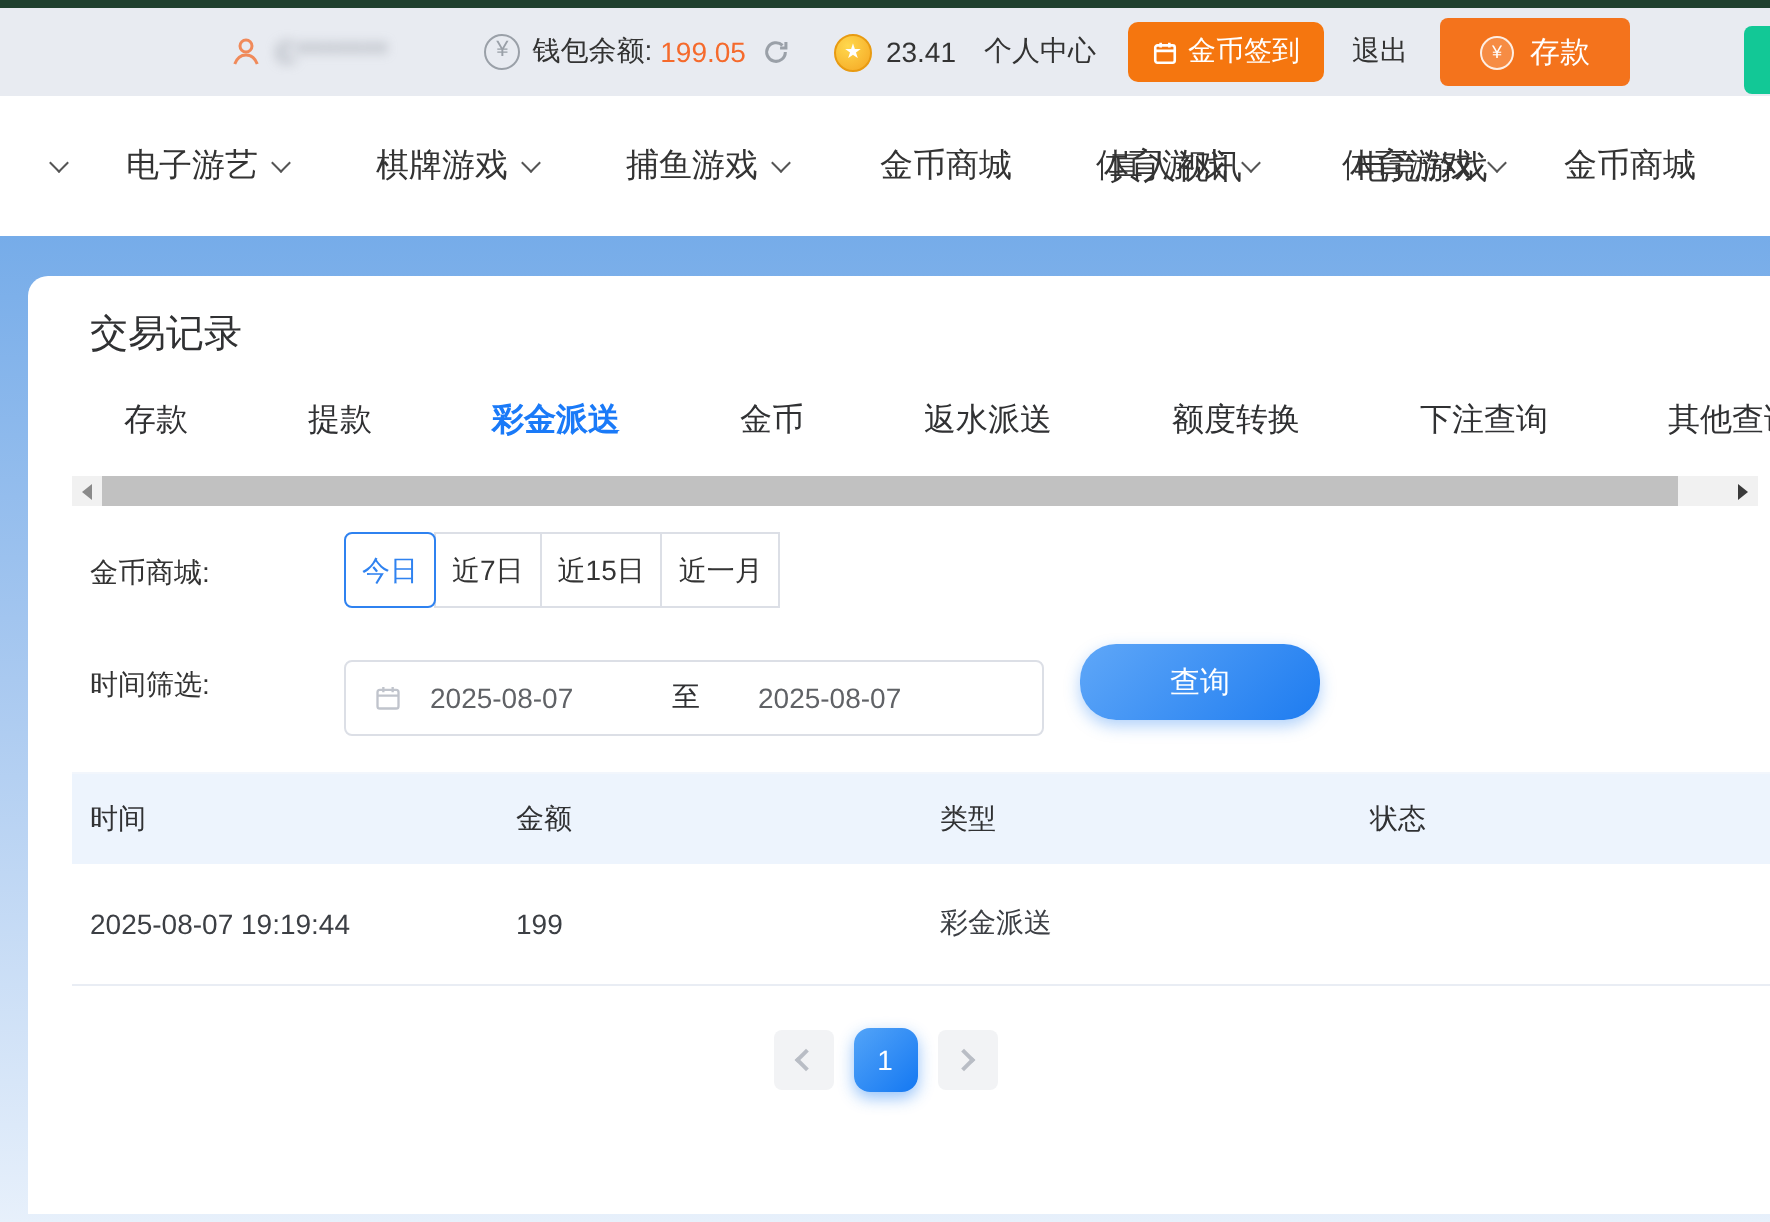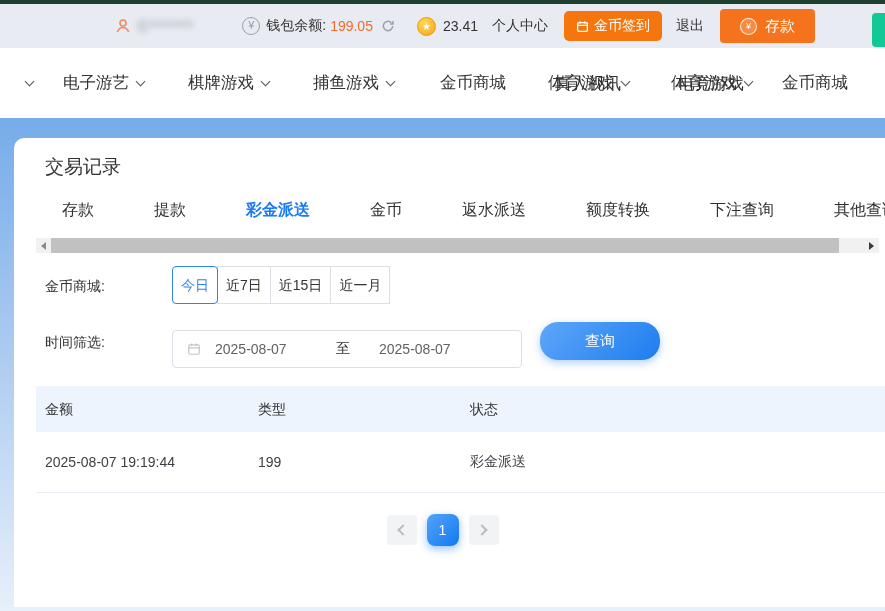--- a/index.html
+++ b/index.html
@@ -220,20 +220,21 @@
           <path d="M8 2.5V7M16 2.5V7M3 10h18"></path>
       </svg>
       <span class="date-from">2025-08-07</span>
       <span class="date-sep">至</span>
       <span class="date-to">2025-08-07</span>
     </div>
     <button class="btn-search">查询</button>
 
     <div class="table">
       <div class="t-head">
+        <span class="t-cell">时间</span>
         <span class="t-cell">金额</span>
         <span class="t-cell">类型</span>
         <span class="t-cell">状态</span>
       </div>
       <div class="t-row">
         <span class="t-cell">2025-08-07 19:19:44</span>
         <span class="t-cell">199</span>
         <span class="t-cell">彩金派送</span>
       </div>
     </div>

